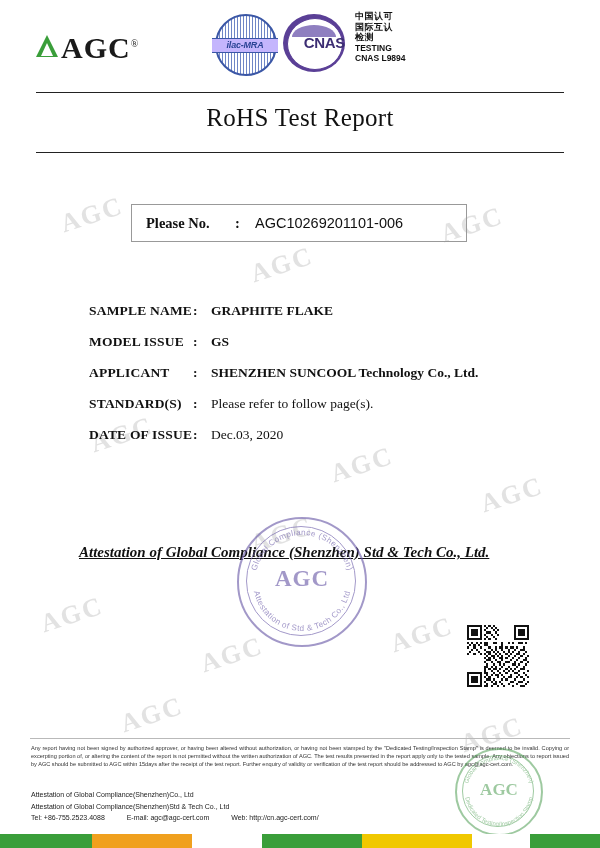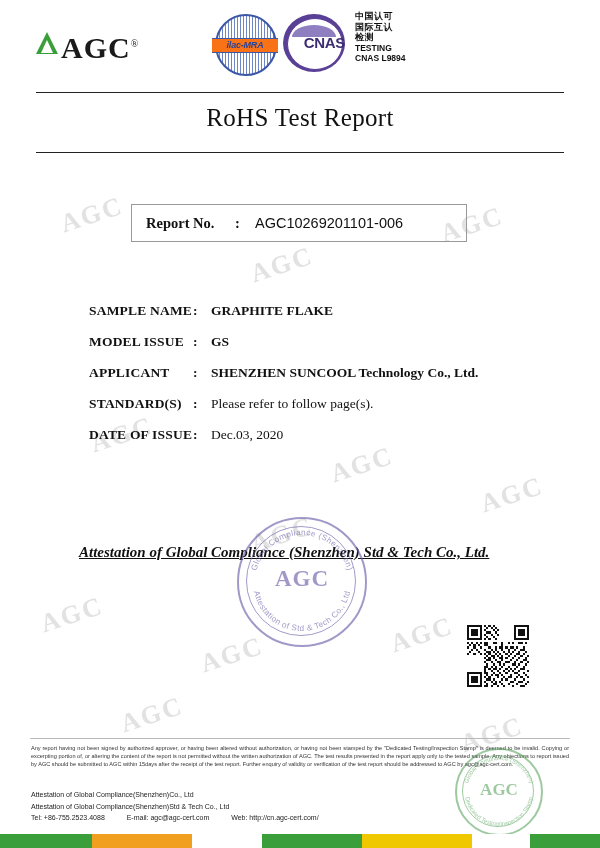--- a/index.html
+++ b/index.html
@@ -29,21 +29,21 @@
     left: 0; top: 0;
     width: 600px;
     height: 88px;
   }
 
   .agc-logo {
     position: absolute;
     left: 36px;
     top: 30px;
     display: flex;
-    align-items: flex-start;
+    align-items: center;
   }
   .agc-mark {
     width: 22px; height: 26px;
     position: relative;
     margin-right: 3px;
   }
   .agc-mark .tri {
     position: absolute;
     left: 0; top: 2px;
     width: 0; height: 0;
@@ -92,21 +92,21 @@
       #ffffff 0px, #ffffff 2px,
       #6f86c6 2px, #6f86c6 3px
     );
   }
   .ilac .band {
     position: absolute;
     left: -3px;
     top: 24px;
     width: 66px;
     height: 13px;
-    background: #f97316;
+    background: #c4b5fd;
     border-top: 1px solid #3b57a6;
     border-bottom: 1px solid #3b57a6;
     text-align: center;
     font-family: "Liberation Sans", sans-serif;
     font-size: 9px;
     font-weight: bold;
     font-style: italic;
     color: #2b4496;
     line-height: 12px;
     letter-spacing: -0.2px;
@@ -464,21 +464,21 @@
       <div>TESTING</div>
       <div>CNAS L9894</div>
     </div>
   </div>
 
   <div class="title-rule top"></div>
   <div class="doc-title">RoHS Test Report</div>
   <div class="title-rule bottom"></div>
 
   <div class="report-box">
-    <span class="report-label">Report No.</span>
+    <span class="report-label">Please No.</span>
     <span class="report-colon">:</span>
     <span class="report-value">AGC10269201101-006</span>
   </div>
 
   <div class="fields">
     <div class="field-row">
       <span class="field-label">SAMPLE NAME</span>
       <span class="field-colon">:</span>
       <span class="field-value bold">GRAPHITE  FLAKE</span>
     </div>

